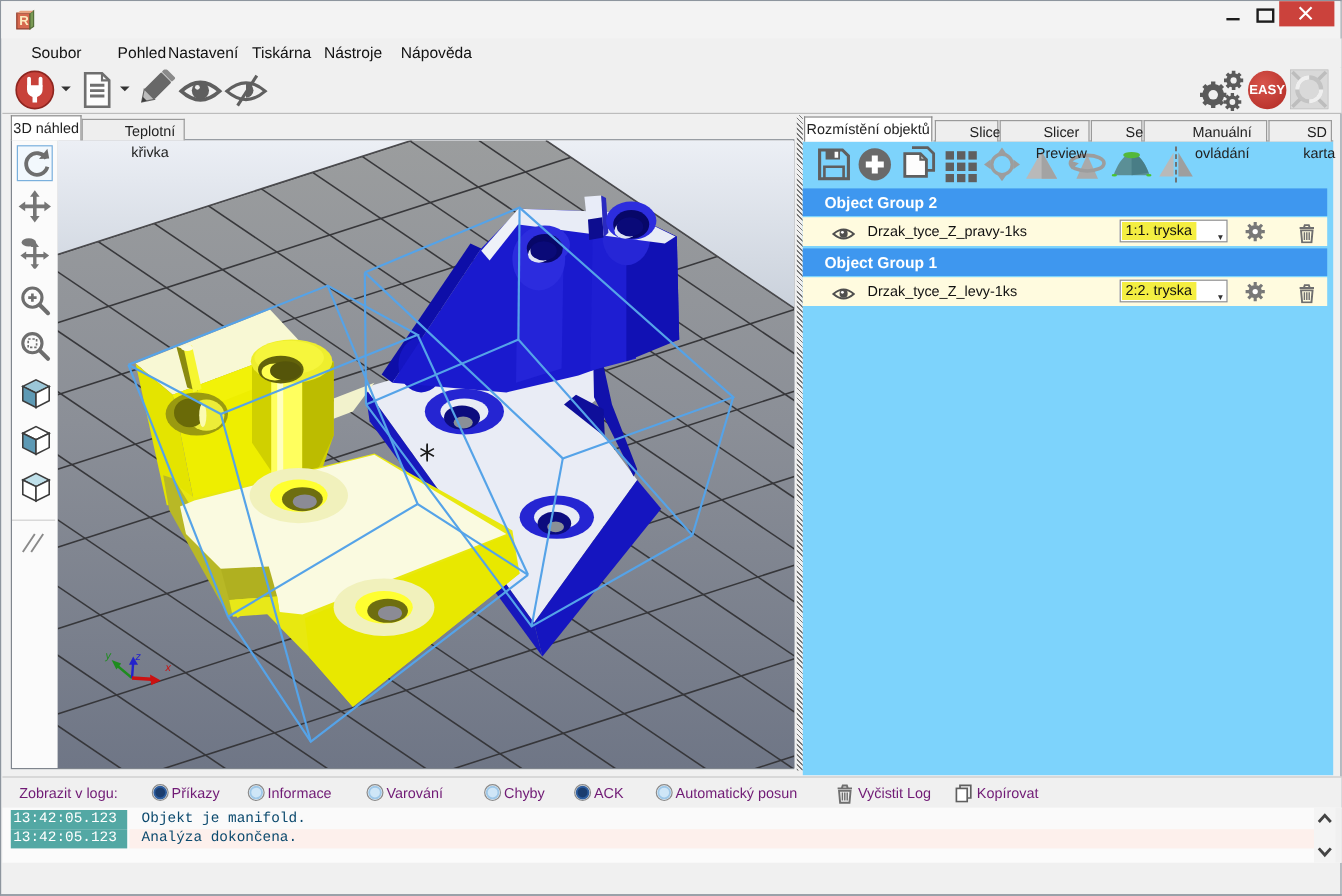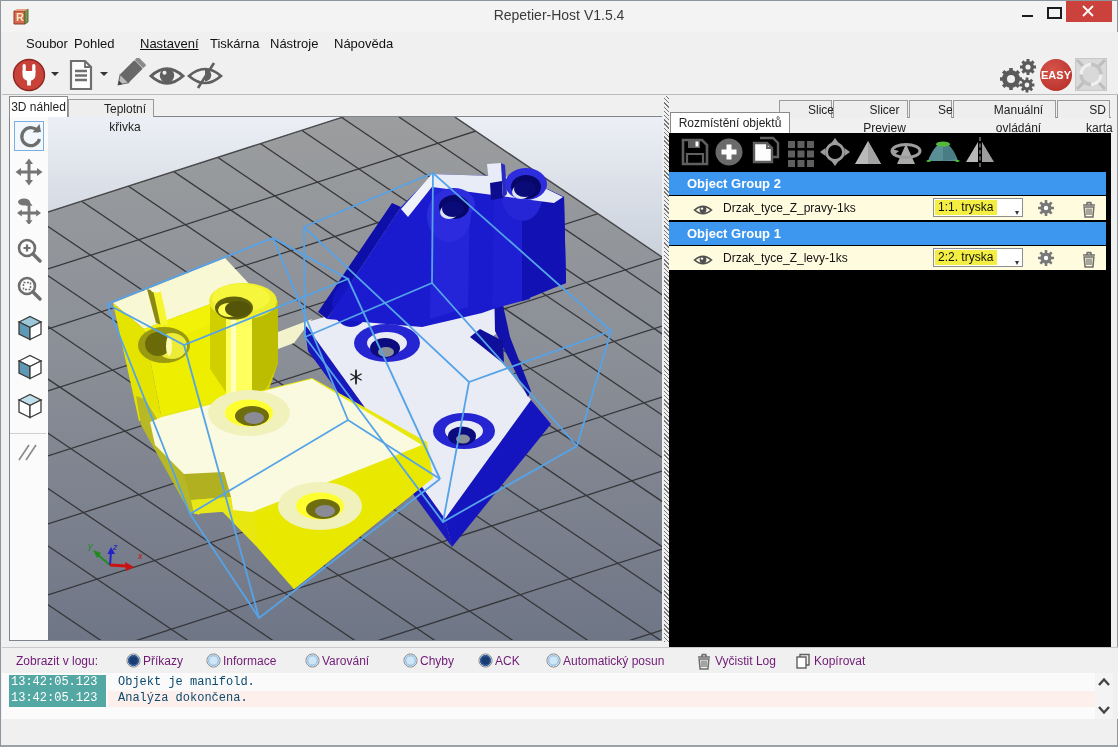--- a/index.html
+++ b/index.html
@@ -18,58 +18,57 @@
 #toolbar{left:1px;top:55px;width:1116px;height:38px;background:#f0f0f0;border-bottom:1px solid #bcbcbc;}
 
 .tab{position:absolute;font-size:12px;color:#222;text-align:center;box-sizing:border-box;}
 .tab.on{background:#fff;border:1px solid #8a8a8a;border-bottom:none;z-index:3;}
 .tab.off{background:#eee;border:1px solid #9a9a9a;border-bottom:none;z-index:1;padding-left:28px;}
 
 #leftpanel{left:8px;top:115px;width:653px;height:525px;border:1px solid #7f858d;box-sizing:border-box;background:#fff;}
 #lstrip{left:0;top:0;width:38px;height:523px;background:#fbfbfb;border-right:1px solid #cfcfcf;}
 #glview{left:38px;top:0;width:614px;height:523px;}
 #splitter{left:663px;top:95px;width:5px;height:546px;background:repeating-linear-gradient(45deg,#777 0 1px,#f0f0f0 1px 3px);}
-#rightpanel{left:668px;top:117px;width:442px;height:528px;background:#000000;margin-top:15px;}
+#rightpanel{left:668px;top:117px;width:442px;height:528px;background:#7dd3fc;}
 
 .ghead{position:absolute;left:0;width:437px;height:23px;background:#3e97ef;color:#fff;font-weight:bold;font-size:13px;line-height:23px;}
 .grow{position:absolute;left:0;width:437px;height:24px;background:#fffbdf;font-size:12px;color:#111;line-height:24px;}
 .combo{position:absolute;width:90px;height:19px;background:#fff;border:1px solid #8f8f8f;box-sizing:border-box;font-size:12px;}
 .combo .hl{position:absolute;left:1px;top:1px;height:15px;background:#f4ee42;}
 .combo .ct{position:absolute;left:4px;top:0;height:17px;line-height:17px;color:#111;}
 .combo .ca{position:absolute;right:3px;top:2px;color:#333;font-size:8px;}
 
 #logbar{left:1px;top:646px;width:1116px;height:26px;background:#f0f0f0;border-top:1px solid #c9c9c9;}
 .lb{position:absolute;top:6px;font-size:12px;color:#701a75;}
 .radio{position:absolute;top:5px;width:14px;height:14px;border-radius:50%;}
 #logarea{left:1px;top:672px;width:1116px;height:46px;background:#fbfbfb;border-right:10px solid #f0f0f0;box-sizing:border-box;}
 .lrow{position:absolute;left:7px;width:1089px;height:16px;font-family:"Liberation Mono",monospace;font-size:12px;}
 .lts{position:absolute;left:0;top:0;width:97px;height:16px;background:#53a8a4;color:#fff;padding-left:2px;box-sizing:border-box;}
 .lmsg{position:absolute;left:99px;top:0;width:990px;height:16px;color:#0c4a6e;padding-left:10px;box-sizing:border-box;}
 #status{left:1px;top:718px;width:1116px;height:27px;background:#f0f0f0;border-top:1px solid #cfcfcf;font-size:12px;color:#111;}
 #progress{position:absolute;left:884px;top:3px;width:210px;height:13px;border:1px solid #b2b2b2;background:#e4e4e3;}
 </style></head><body>
 <div id="win">
     <div id="title" class="abs">
-      <div id="titletext" class="abs">Repetier-Host V1.5.4</div>
       <div class="abs" style="left:11px;top:6px;width:18px;height:19px;"><svg width="18" height="19" viewBox="0 0 18 19" style="">
           <path d="M2 4 h11 v13 h-11 z" fill="#d6694f" stroke="#8f3a28"></path>
           <path d="M13 4 l3 -2 v13 l-3 2 z" fill="#7a9a55" stroke="#556e3a"></path>
           <path d="M2 4 l3 -2 h11 l-3 2 z" fill="#e8a07e"></path>
           <text x="4" y="14" font-size="11" font-weight="bold" fill="#fceabf" font-family="Liberation Sans">R</text>
         </svg></div>
       <div id="mini" class="abs"></div>
       <div id="maxi" class="abs"></div>
       <div id="btn-close" class="abs"><svg width="45" height="21">
           <path d="M17 5 L27 15 M27 5 L17 15" stroke="#fff" stroke-width="1.8"></path>
         </svg></div>
     </div>
     <div id="menu" class="abs">
       <div class="mi" style="left:24px;">Soubor</div>
-      <div class="mi" style="left:72px;text-align:center;">Pohled</div>
-      <div class="mi" style="left:138px;text-decoration:underline;">Nastavení</div>
+      <div class="mi" style="left:96px;text-align:center;">Pohled</div>
+      <div class="mi" style="left:138px;">Nastavení</div>
       <div class="mi" style="left:208px;">Tiskárna</div>
       <div class="mi" style="left:268px;">Nástroje</div>
       <div class="mi" style="left:332px;">Nápověda</div>
     </div>
     <div id="toolbar" class="abs">
       <div class="abs" style="left:10px;top:2px;"><svg width="34" height="34" viewBox="0 0 34 34" style="">
 <circle cx="17" cy="17" r="15.5" fill="#c8423a" stroke="#8e2620" stroke-width="1.4"></circle>
 <path d="M12.2 7.5 l0 6 M21.8 7.5 l0 6" stroke="#fff" stroke-width="3.2" stroke-linecap="round"></path>
 <path d="M10.5 13 h13 v3.6 a6.5 6.5 0 0 1 -4.6 6.2 l0 4.7 h-3.8 l0 -4.7 a6.5 6.5 0 0 1 -4.6 -6.2 z" fill="#fff"></path>
 </svg></div>
@@ -345,21 +344,21 @@
           <text x="40" y="432" font-size="9" fill="#1e8c1e" font-style="italic">y</text>
           <g stroke="#1a1a1a" stroke-width="1.3">
             <line x1="308.0" y1="253.5" x2="308.0" y2="266.5"></line>
             <line x1="302.4" y1="256.8" x2="313.6" y2="263.2"></line>
             <line x1="302.4" y1="263.2" x2="313.6" y2="256.8"></line>
             <line x1="308" y1="252.5" x2="308" y2="267.5"></line>
           </g>
         </svg></div>
     </div>
     <div id="splitter" class="abs"></div>
-    <div class="tab on" style="left:669px;top:111px;width:120px;height:21px;line-height:21px;">Rozmístění objektů</div>
+    <div class="tab on" style="left:669px;top:96px;width:107px;height:21px;line-height:21px;">Rozmístění objektů</div>
     <div class="tab off" style="left:778px;top:99px;width:53px;height:18px;line-height:18px;">Slicer</div>
     <div class="tab off" style="left:832px;top:99px;width:75px;height:18px;line-height:18px;">Slicer Preview</div>
     <div class="tab off" style="left:908px;top:99px;width:43px;height:18px;line-height:18px;">Server</div>
     <div class="tab off" style="left:952px;top:99px;width:103px;height:18px;line-height:18px;">Manuální ovládání</div>
     <div class="tab off" style="left:1056px;top:99px;width:53px;height:18px;line-height:18px;">SD karta</div>
     <div class="abs" style="left:777px;top:116px;width:333px;height:1px;background:#8a8a8a;"></div>
     <div id="rightpanel" class="abs">
       <div class="abs" style="left:10px;top:3px;"><svg width="32" height="32" viewBox="0 0 32 32" style="">
 <path d="M4 4 h19 l5 5 v19 h-24 z" fill="none" stroke="#5f5f5f" stroke-width="2.6"></path>
 <path d="M9 4 h12 v8 h-12 z" fill="#5f5f5f"></path>

